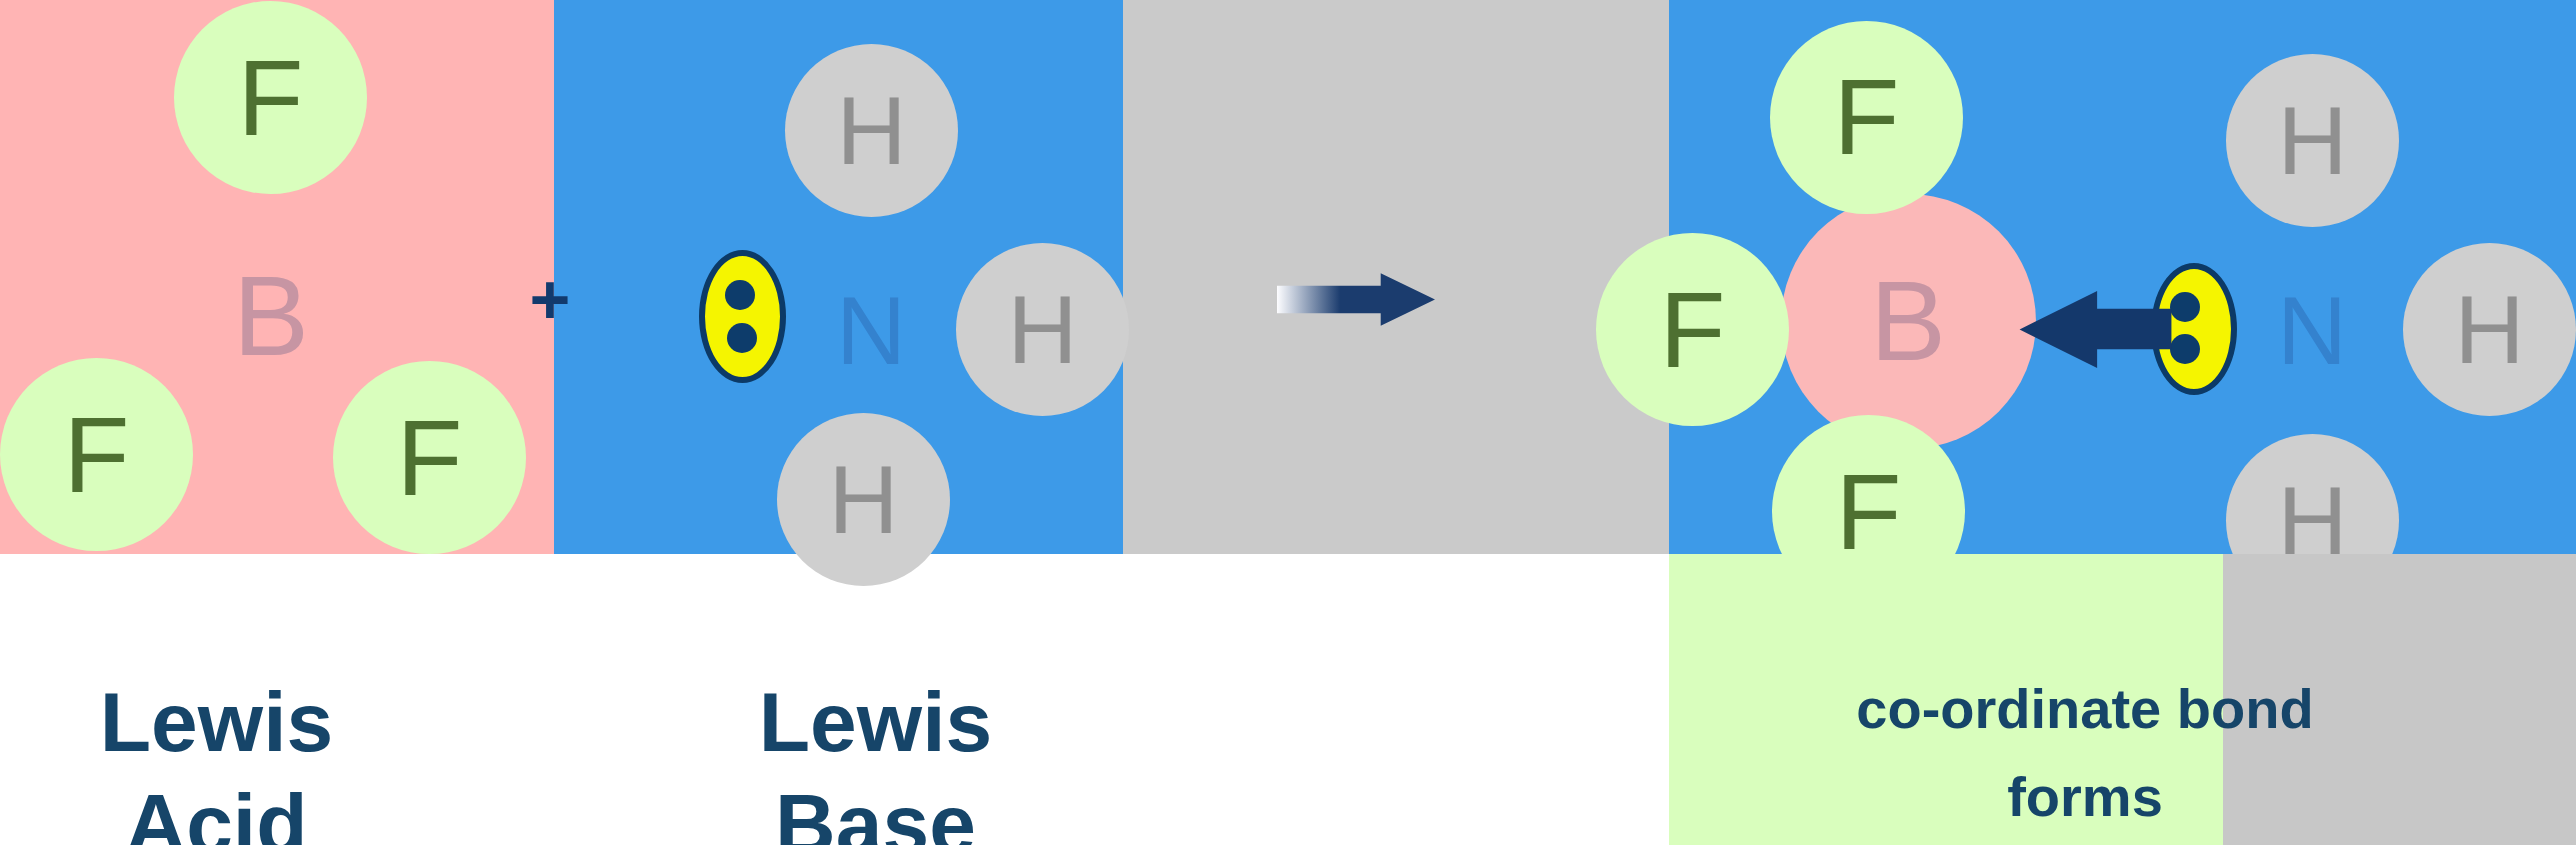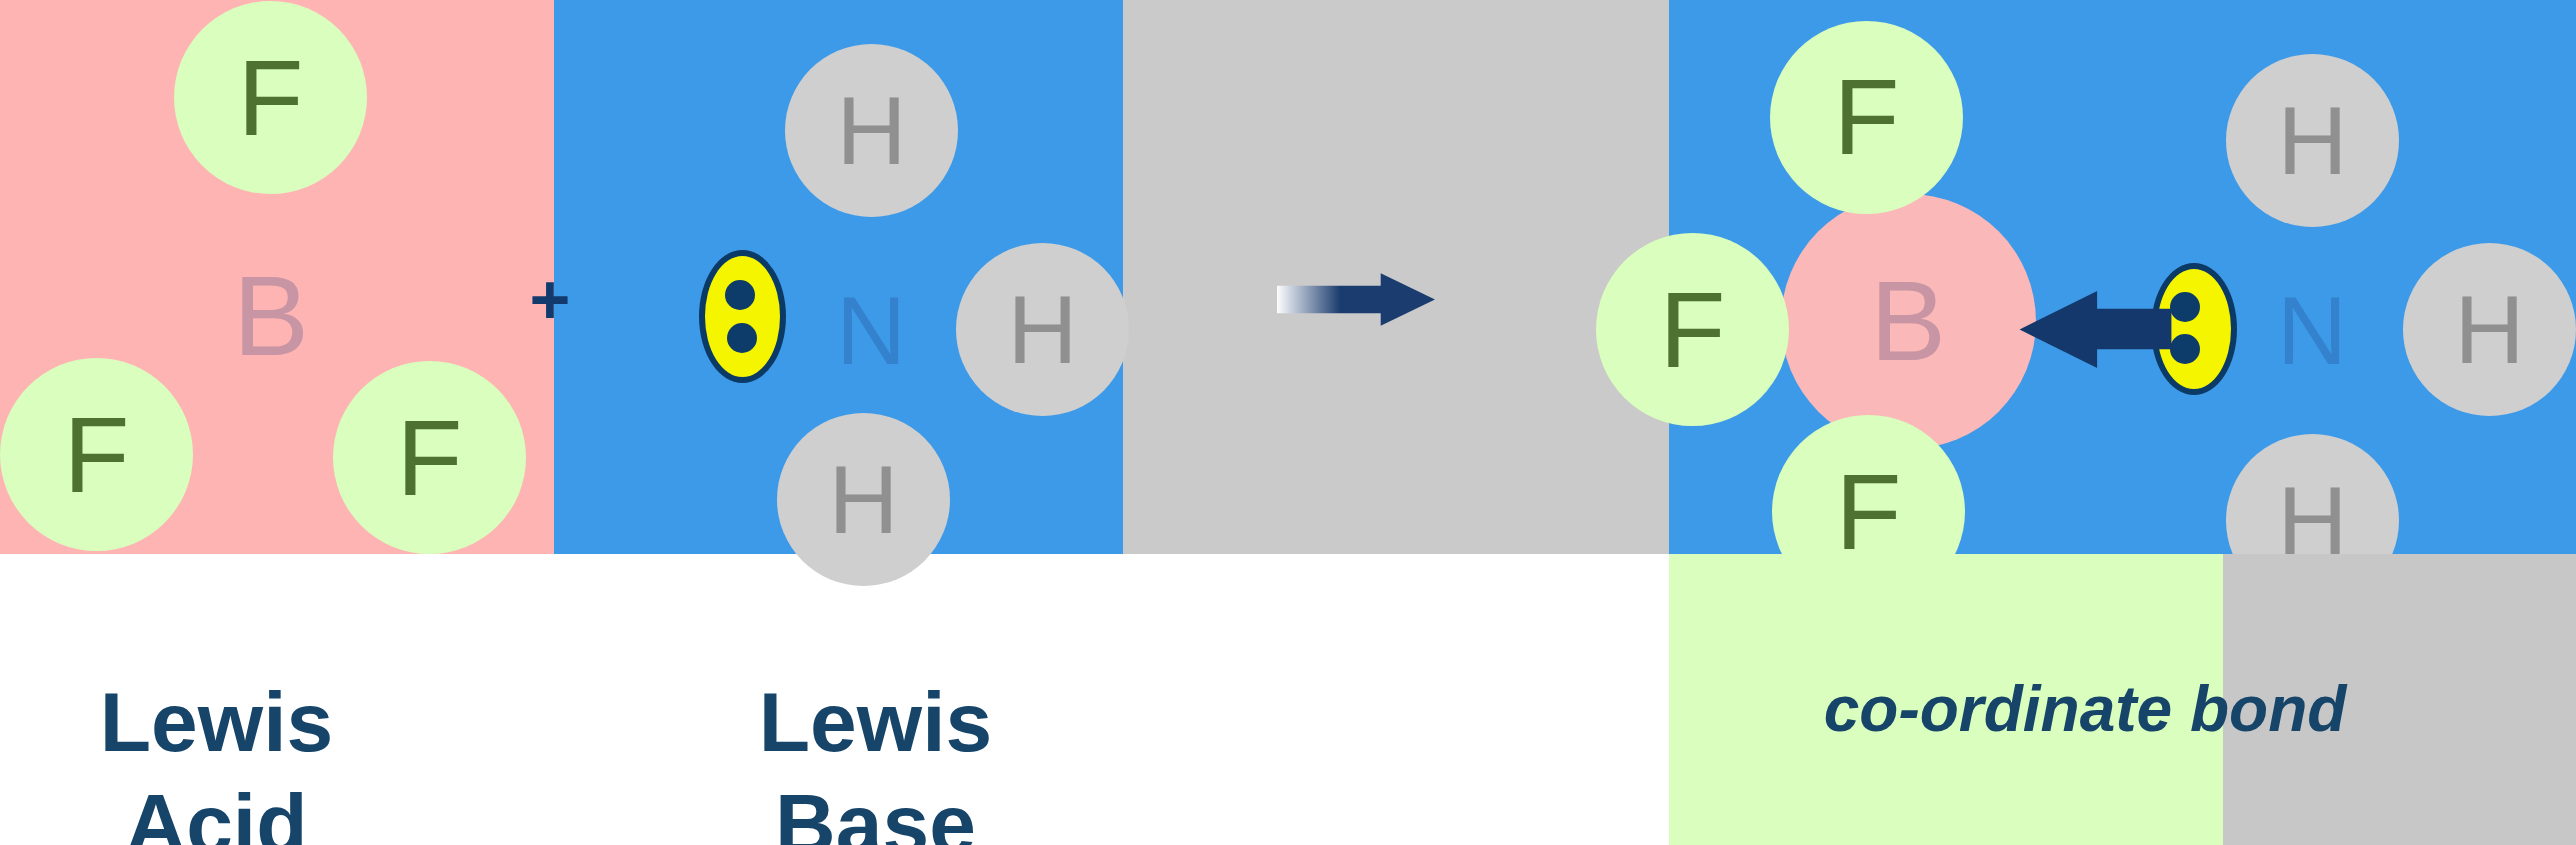--- a/index.html
+++ b/index.html
@@ -53,21 +53,21 @@
   .arrow-right{left:1277px;top:273px;}
   .arrow-left{left:2019px;top:291px;}
   
   .caption{
     position:absolute;z-index:3;text-align:center;
     color:#164569;font-weight:bold;
   }
   .caption-big{font-size:84px;line-height:102px;}
   .cap-acid{left:54px;top:671px;width:325px;}
   .cap-base{left:713px;top:671px;width:325px;}
-  .cap-product{left:1760px;top:665px;width:650px;font-size:64px;line-height:88px;font-style:italic;}
+  .cap-product{left:1760px;top:665px;width:650px;font-size:56px;line-height:88px;}
 </style>
 </head>
 <body>
 
 <div id="stage">
 
   <div class="panel panel-pink"></div>
   <div class="panel panel-blue1"></div>
   <div class="panel panel-gray"></div>
   <div class="panel panel-blue2"></div>
@@ -159,16 +159,17 @@
   <div class="caption caption-big cap-acid">
     <div>Lewis</div>
     <div>Acid</div>
   </div>
   <div class="caption caption-big cap-base">
     <div>Lewis</div>
     <div>Base</div>
   </div>
   <div class="caption cap-product">
     <div>co-ordinate bond</div>
+    <div>forms</div>
   </div>
 
 </div>
 
 
 </body></html>

